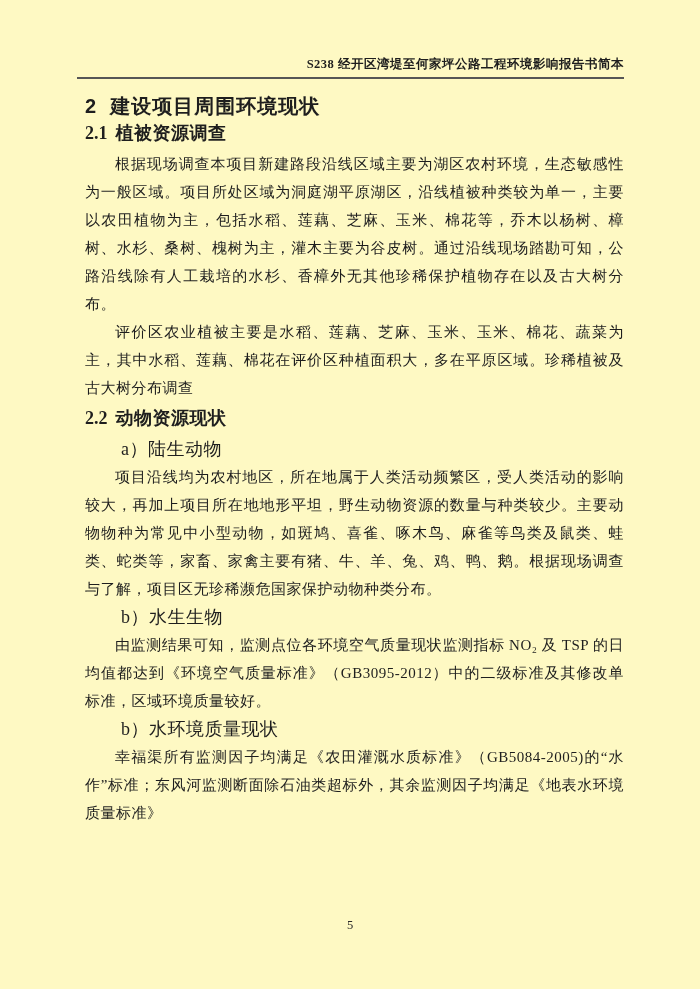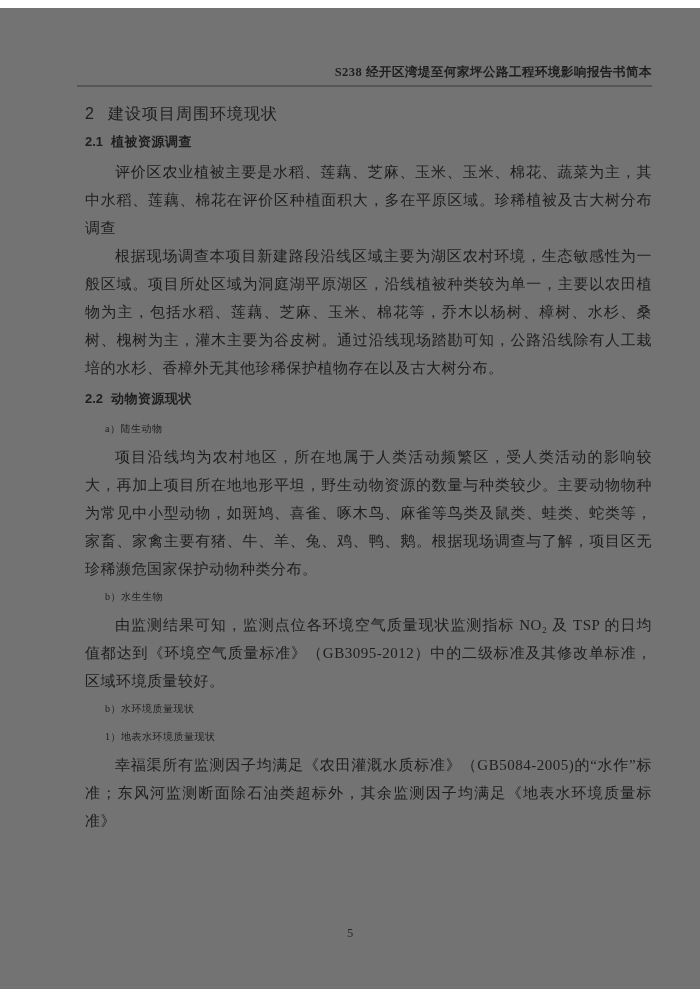--- a/index.html
+++ b/index.html
@@ -11,66 +11,65 @@
     width: 700px;
     height: 989px;
     position: relative;
     font-family: "Liberation Serif", "DejaVu Serif", serif;
     color: #1e1e1e;
     overflow: hidden;
   }
   .page {
     position: absolute;
     inset: 0;
-    padding: 56px 48px 0 85px;
+    padding: 56px 76px 0 85px;
     box-sizing: border-box;
-    background: #737373;
-    margin-top: 8px;
+    background: #fef9c3;
   }
   .running-header {
     text-align: right;
     font-size: 12.5px;
     font-weight: bold;
     letter-spacing: 0.5px;
     line-height: 16px;
     white-space: nowrap;
   }
   .header-rule {
     border: none;
     border-top: 2px solid #565656;
     margin: 5px 0 0 -8px;
   }
   .chapter-heading {
     font-family: "Liberation Sans", "DejaVu Sans", sans-serif;
-    font-size: 16px;
-    font-weight: normal;
+    font-size: 20px;
+    font-weight: bold;
     margin: 16px 0 0 0;
     line-height: 22px;
     letter-spacing: 1px;
   }
   .chapter-heading .num { margin-right: 14px; letter-spacing: 0; }
   .section-heading {
-    font-family: Liberation Sans, sans-serif;
-    font-size: 13px;
+    font-family: Liberation Serif, serif;
+    font-size: 18px;
     font-weight: bold;
     margin: 6px 0;
     line-height: 21px;
     letter-spacing: 0.5px;
   }
   .section-heading .num { margin-right: 8px; letter-spacing: 0; }
   .body-text {
     font-size: 15px;
     line-height: 28px;
     text-align: justify;
     text-indent: 2em;
     margin: 0;
     letter-spacing: 0.5px;
   }
   .list-line {
-    font-size: 10px;
+    font-size: 18px;
     line-height: 28px;
     text-indent: 2em;
     margin: 0;
     letter-spacing: 0.5px;
   }
   .page-footer {
     position: absolute;
     left: 0;
     right: 0;
     top: 918px;
@@ -90,34 +89,33 @@
   <hr class="header-rule">
 
   <div class="chapter-heading">
     <span class="num">2</span><span>建设项目周围环境现状</span>
   </div>
 
   <div class="section-heading">
     <span class="num">2.1</span><span>植被资源调查</span>
   </div>
 
+  <p class="body-text">根据现场调查本项目新建路段沿线区域主要为湖区农村环境，生态敏感性为一般区域。项目所处区域为洞庭湖平原湖区，沿线植被种类较为单一，主要以农田植物为主，包括水稻、莲藕、芝麻、玉米、棉花等，乔木以杨树、樟树、水杉、桑树、槐树为主，灌木主要为谷皮树。通过沿线现场踏勘可知，公路沿线除有人工栽培的水杉、香樟外无其他珍稀保护植物存在以及古大树分布。</p>
   <p class="body-text">评价区农业植被主要是水稻、莲藕、芝麻、玉米、玉米、棉花、蔬菜为主，其中水稻、莲藕、棉花在评价区种植面积大，多在平原区域。珍稀植被及古大树分布调查</p>
-  <p class="body-text">根据现场调查本项目新建路段沿线区域主要为湖区农村环境，生态敏感性为一般区域。项目所处区域为洞庭湖平原湖区，沿线植被种类较为单一，主要以农田植物为主，包括水稻、莲藕、芝麻、玉米、棉花等，乔木以杨树、樟树、水杉、桑树、槐树为主，灌木主要为谷皮树。通过沿线现场踏勘可知，公路沿线除有人工栽培的水杉、香樟外无其他珍稀保护植物存在以及古大树分布。</p>
 
   <div class="section-heading">
     <span class="num">2.2</span><span>动物资源现状</span>
   </div>
 
   <p class="list-line">a）陆生动物</p>
   <p class="body-text">项目沿线均为农村地区，所在地属于人类活动频繁区，受人类活动的影响较大，再加上项目所在地地形平坦，野生动物资源的数量与种类较少。主要动物物种为常见中小型动物，如斑鸠、喜雀、啄木鸟、麻雀等鸟类及鼠类、蛙类、蛇类等，家畜、家禽主要有猪、牛、羊、兔、鸡、鸭、鹅。根据现场调查与了解，项目区无珍稀濒危国家保护动物种类分布。</p>
   <p class="list-line">b）水生生物</p>
 
 
   <p class="body-text">由监测结果可知，监测点位各环境空气质量现状监测指标 NO₂ 及 TSP 的日均值都达到《环境空气质量标准》（GB3095-2012）中的二级标准及其修改单标准，区域环境质量较好。</p>
   <p class="list-line">b）水环境质量现状</p>
-  <p class="list-line">1）地表水环境质量现状</p>
   <p class="body-text">幸福渠所有监测因子均满足《农田灌溉水质标准》（GB5084-2005)的“水作”标准；东风河监测断面除石油类超标外，其余监测因子均满足《地表水环境质量标准》</p>
 
   <div class="page-footer">
     <span>5</span>
   </div>
 
 </div>
 
 </body></html>

